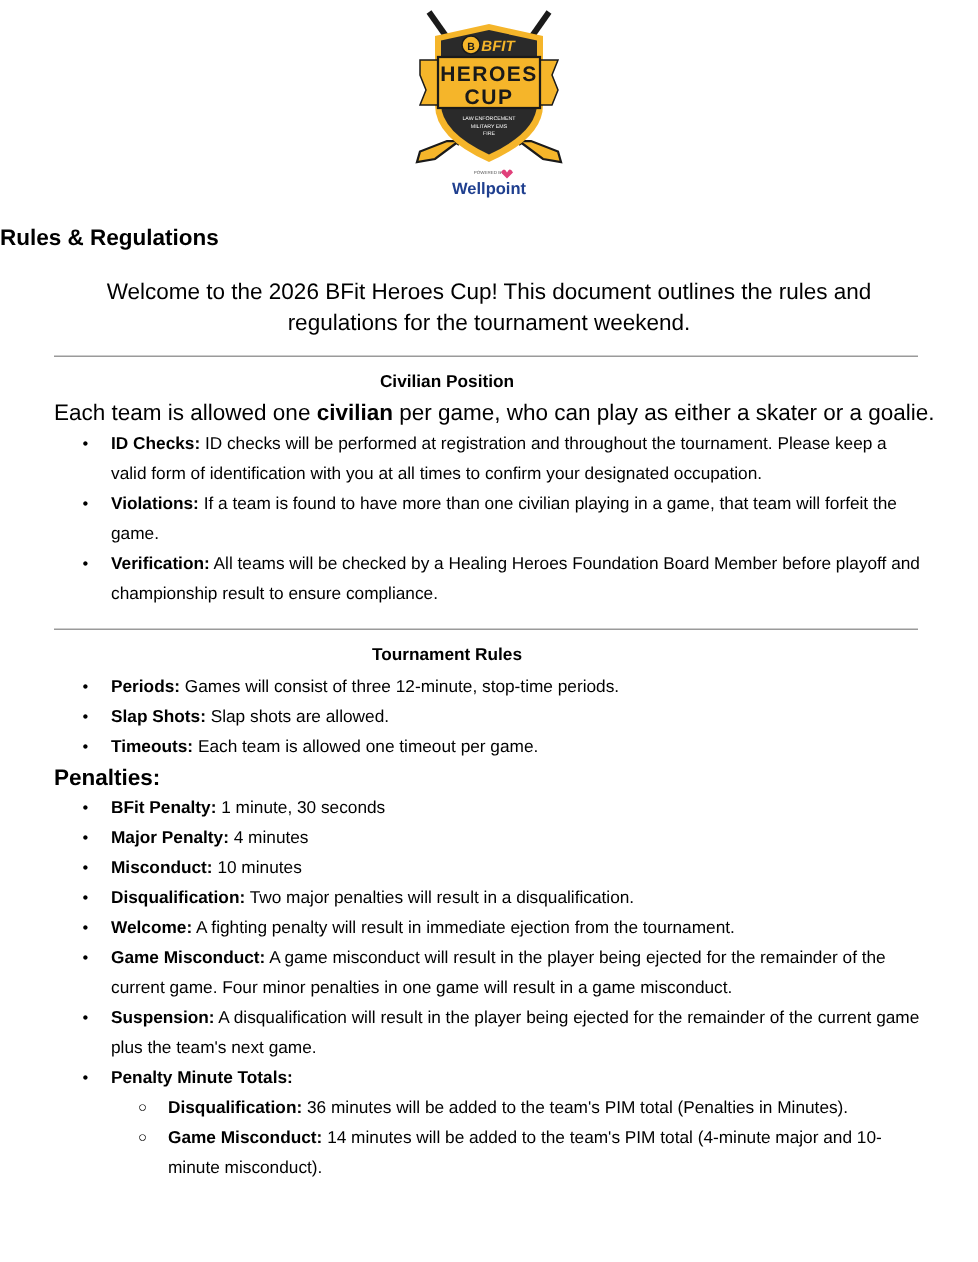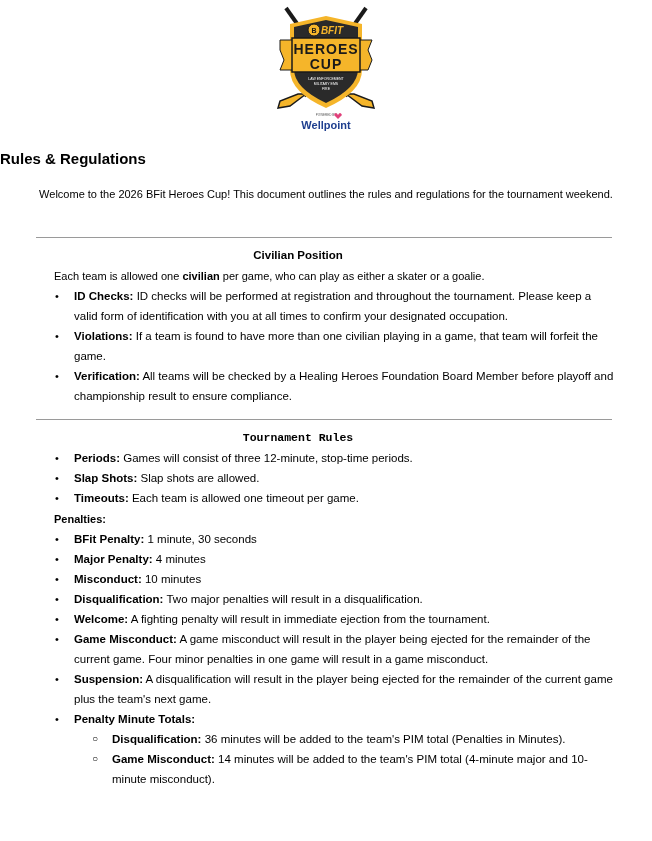--- a/index.html
+++ b/index.html
@@ -2,25 +2,25 @@
 <html><head>
 <meta charset="utf-8">
 <style>
   html, body { margin:0; padding:0; background:#ffffff; }
   body { width:652px; height:841px; position:relative; overflow:hidden;
          font-family:"Liberation Sans", sans-serif; color:#000; }
   .logo-wrap { position:absolute; left:262px; top:2px; width:128px; height:130px; }
   .title { position:absolute; top:150px; left:0; width:652px; 
            font-weight:bold; font-size:15px; }
   .intro { position:absolute; top:184px; left:36px; width:580px; text-align:center;
-           font-size:11px; line-height:21px; }
+           font-size:15px; line-height:21px; }
   .hr { position:absolute; left:36px; width:576px; height:0; border-top:1.5px solid #9a9a9a; }
   .section-head { position:absolute; left:0; width:596px; text-align:center;
                   font-weight:bold; font-size:11.5px; }
-  .para { position:absolute; left:36px; font-size:11px; line-height:20px;margin-left:18px; }
+  .para { position:absolute; left:36px; font-size:15px; line-height:20px; }
   ul.bl { position:absolute; left:36px; width:580px; margin:0; padding:0; list-style:none;
           font-size:11.5px; line-height:20px; }
   ul.bl li { position:relative; padding-left:38px; }
   ul.bl li .dot { position:absolute; left:19px; top:0; font-size:11px; }
   ul.sub { list-style:none; margin:0; padding:0; }
   ul.sub li { position:relative; padding-left:38px; }
   ul.sub li .circ { position:absolute; left:18px; top:0; font-size:10px; }
   b { font-weight:bold; }
 </style>
 </head>
@@ -65,21 +65,21 @@
   <span>Each team is allowed one </span><b>civilian</b><span> per game, who can play as either a skater or a goalie.</span>
 </div>
 <ul class="bl" style="top:286px;">
   <li><span class="dot">•</span><b>ID Checks:</b><span> ID checks will be performed at registration and throughout the tournament. Please keep a valid form of identification with you at all times to confirm your designated occupation.</span></li>
   <li><span class="dot">•</span><b>Violations:</b><span> If a team is found to have more than one civilian playing in a game, that team will forfeit the game.</span></li>
   <li><span class="dot">•</span><b>Verification:</b><span> All teams will be checked by a Healing Heroes Foundation Board Member before playoff and championship result to ensure compliance.</span></li>
 </ul>
 
 <div class="hr" style="top:419px;"></div>
 
-<div class="section-head" style="top:431px;font-family:Liberation Mono, monospace;">Tournament Rules</div>
+<div class="section-head" style="top:431px;">Tournament Rules</div>
 <ul class="bl" style="top:448px;">
   <li><span class="dot">•</span><b>Periods:</b><span> Games will consist of three 12-minute, stop-time periods.</span></li>
   <li><span class="dot">•</span><b>Slap Shots:</b><span> Slap shots are allowed.</span></li>
   <li><span class="dot">•</span><b>Timeouts:</b><span> Each team is allowed one timeout per game.</span></li>
 </ul>
 
 <div class="para" style="top:509px; font-weight:bold;">Penalties:</div>
 <ul class="bl" style="top:529px;">
   <li><span class="dot">•</span><b>BFit Penalty:</b><span> 1 minute, 30 seconds</span></li>
   <li><span class="dot">•</span><b>Major Penalty:</b><span> 4 minutes</span></li>

